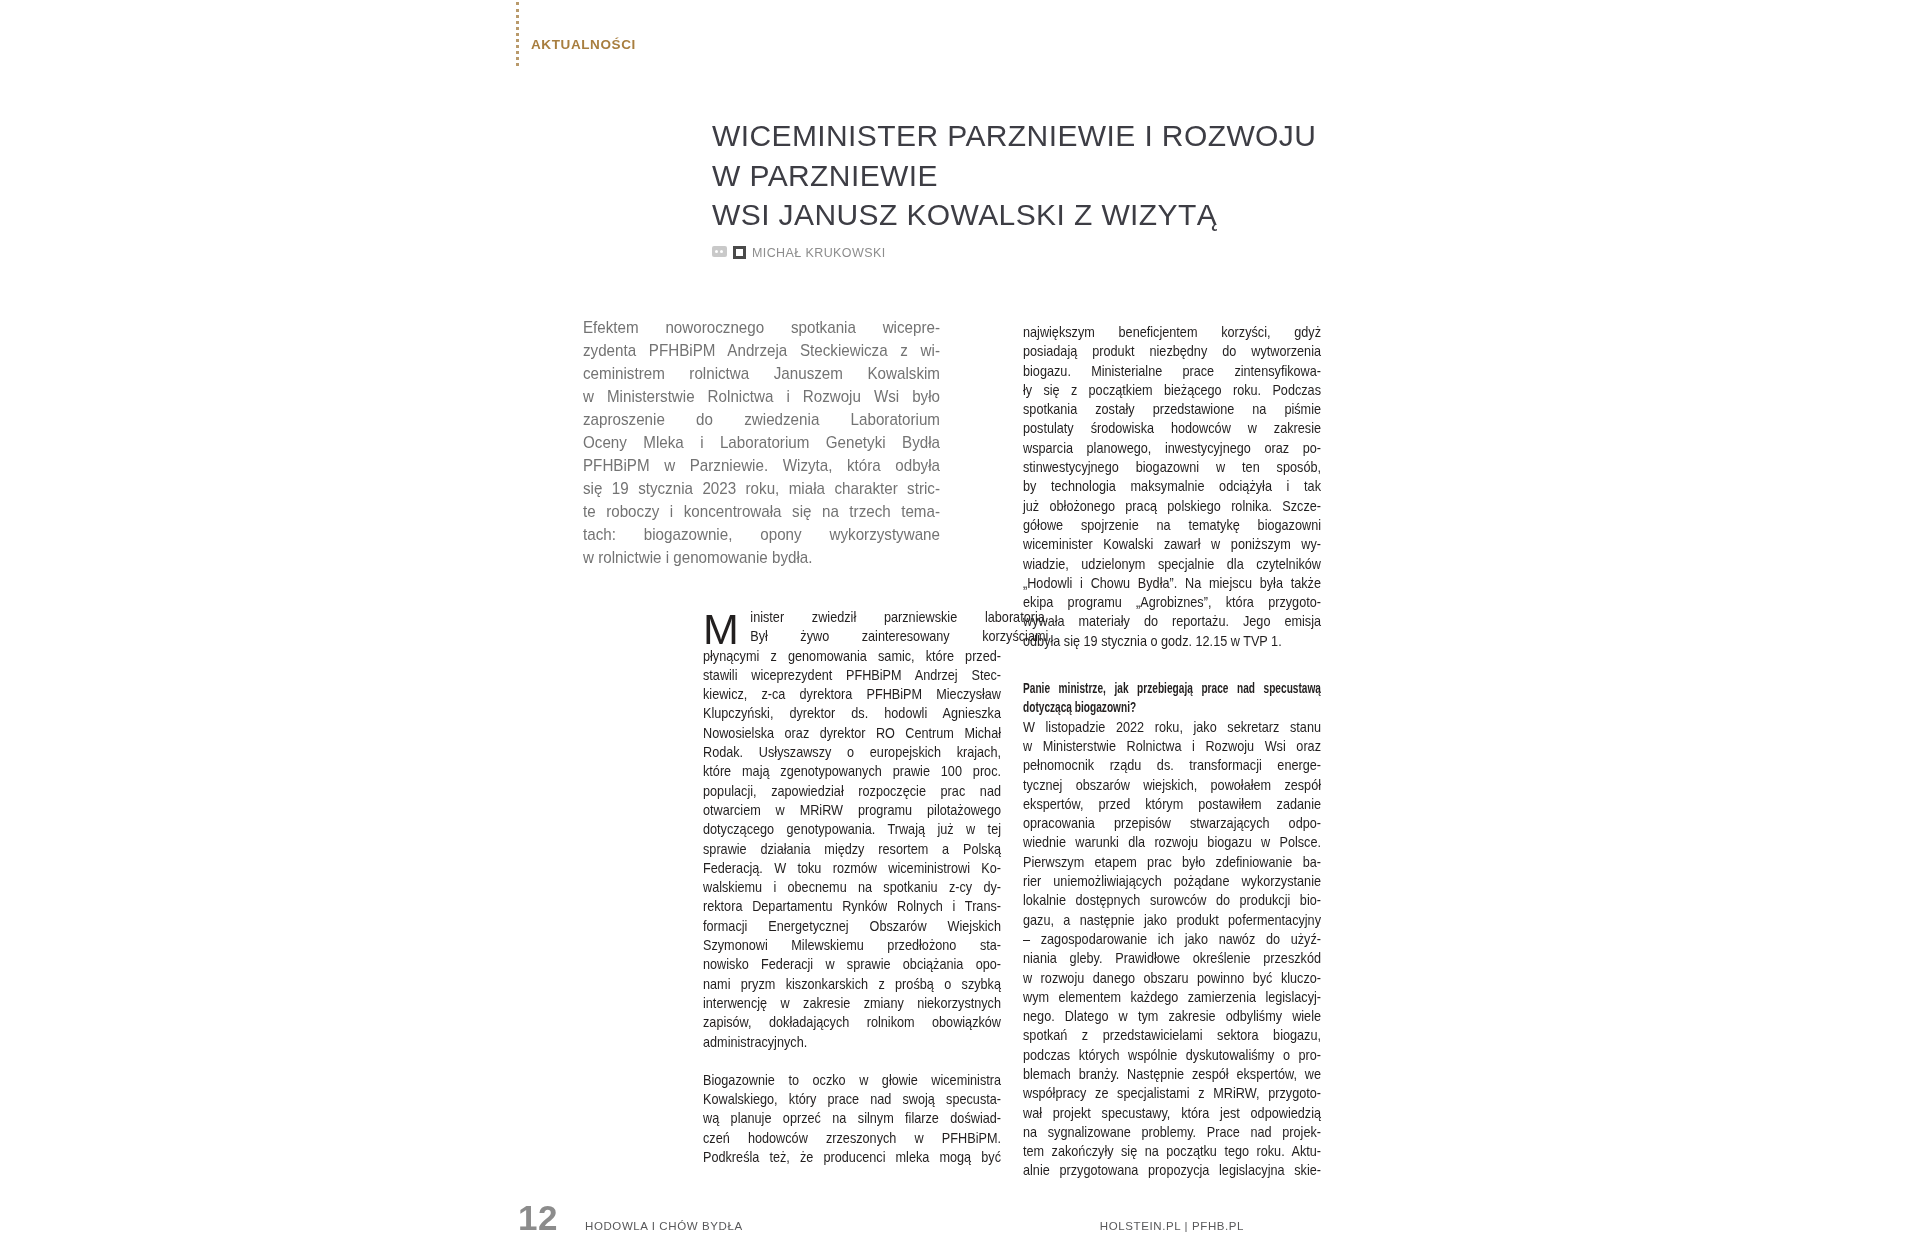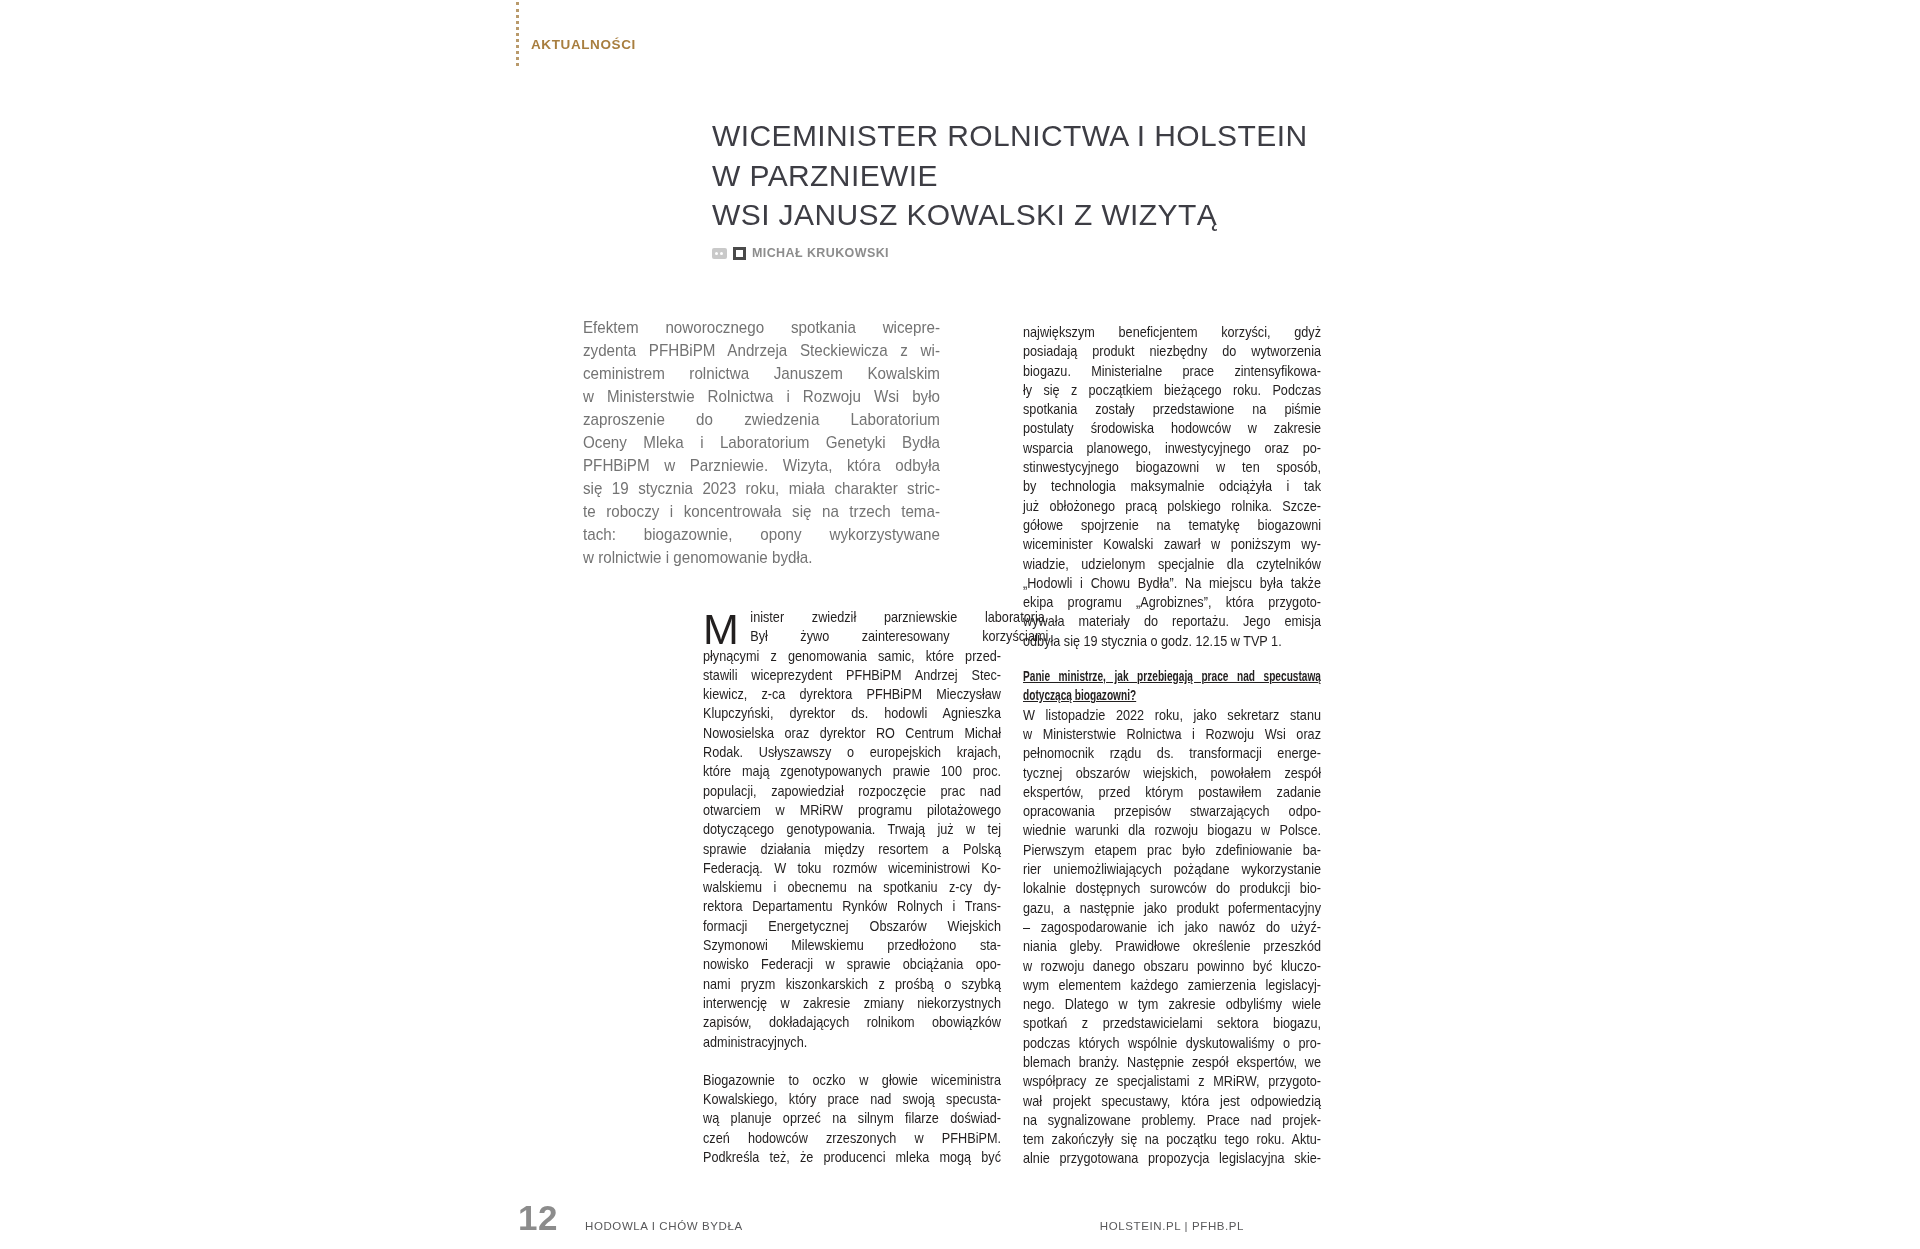--- a/index.html
+++ b/index.html
@@ -11,21 +11,21 @@
                border-left:3px dotted #b99a6b;}
   #section-label{position:absolute;left:531px;top:37px;font-size:13.5px;font-weight:bold;
                  letter-spacing:.6px;color:#a87e3f;}
 
   
   #article-title{position:absolute;left:712px;top:116px;width:640px;color:#3d3d44;
                  font-size:30px;line-height:39.5px;font-weight:300;letter-spacing:.4px;
                  white-space:nowrap;}
 
   
-  #byline{position:absolute;left:712px;top:246px;display:flex;align-items:center;gap:6px;font-weight:bold;}
+  #byline{position:absolute;left:712px;top:246px;display:flex;align-items:flex-start;gap:6px;}
   .byline-icon1{width:15px;height:11px;background:#c9c9c9;border-radius:2px;position:relative;}
   .byline-icon1:before{content:"";position:absolute;left:3px;top:4px;width:3px;height:3px;background:#fff;border-radius:50%;}
   .byline-icon1:after{content:"";position:absolute;left:8px;top:4px;width:3px;height:3px;background:#fff;border-radius:50%;}
   .byline-icon2{width:7px;height:7px;border:3px solid #4a4a4a;background:#fff;}
   #byline-author{font-size:12.5px;color:#8d8d8d;letter-spacing:.4px;}
 
   
   #lead{position:absolute;left:583px;top:316px;width:357px;color:#737373;
         font-size:17px;line-height:23px;}
   #lead .tline{width:112%;transform:scaleX(0.8929);transform-origin:0 0;}
@@ -57,21 +57,21 @@
 </style>
 </head>
 <body>
 
 <div id="page">
 
   <div id="dotted-rule"></div>
   <div id="section-label">AKTUALNOŚCI</div>
 
   <div id="article-title">
-    <div>WICEMINISTER ROLNICTWA I HOLSTEIN</div>
+    <div>WICEMINISTER PARZNIEWIE I ROZWOJU</div>
     <div>W PARZNIEWIE</div>
     <div>WSI JANUSZ KOWALSKI Z WIZYTĄ</div>
   </div>
 
   <div id="byline">
     <span class="byline-icon1"></span>
     <span class="byline-icon2"></span>
     <span id="byline-author">MICHAŁ KRUKOWSKI</span>
   </div>
 
@@ -140,21 +140,21 @@
         <div class="tline">by technologia maksymalnie odciążyła i tak</div>
         <div class="tline">już obłożonego pracą polskiego rolnika. Szcze-</div>
         <div class="tline">gółowe spojrzenie na tematykę biogazowni</div>
         <div class="tline">wiceminister Kowalski zawarł w poniższym wy-</div>
         <div class="tline">wiadzie, udzielonym specjalnie dla czytelników</div>
         <div class="tline">„Hodowli i Chowu Bydła”. Na miejscu była także</div>
         <div class="tline">ekipa programu „Agrobiznes”, która przygoto-</div>
         <div class="tline">wywała materiały do reportażu. Jego emisja</div>
         <div class="tline endline">odbyła się 19 stycznia o godz. 12.15 w TVP 1.</div>
       </div>
-      <div class="para bold" style="margin-top: 16px; text-decoration: underline;">
+      <div class="para bold" style="margin-top: 28px;">
         <div class="tline">Panie ministrze, jak przebiegają prace nad specustawą</div>
         <div class="tline endline">dotyczącą biogazowni?</div>
       </div>
       <div class="para">
         <div class="tline">W listopadzie 2022 roku, jako sekretarz stanu</div>
         <div class="tline">w Ministerstwie Rolnictwa i Rozwoju Wsi oraz</div>
         <div class="tline">pełnomocnik rządu ds. transformacji energe-</div>
         <div class="tline">tycznej obszarów wiejskich, powołałem zespół</div>
         <div class="tline">ekspertów, przed którym postawiłem zadanie</div>
         <div class="tline">opracowania przepisów stwarzających odpo-</div>

